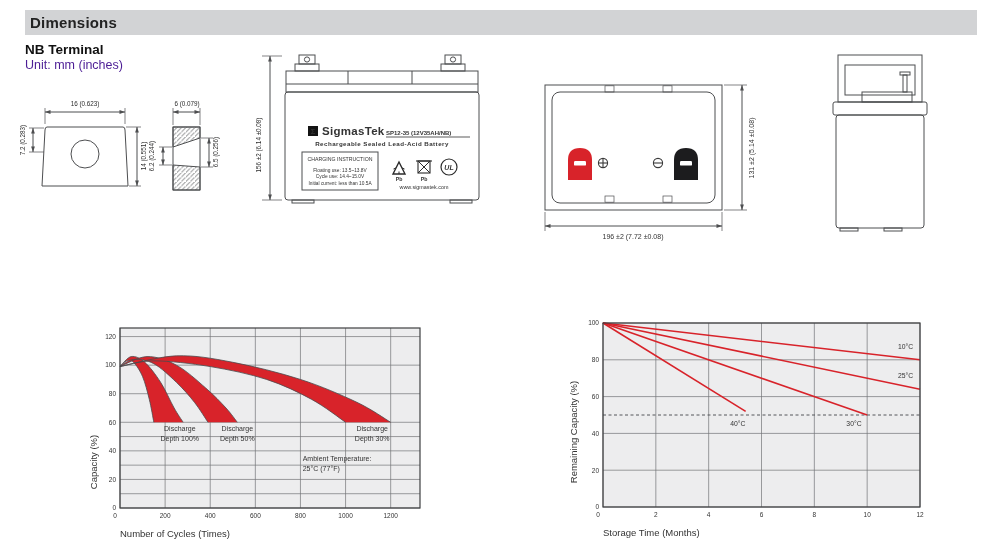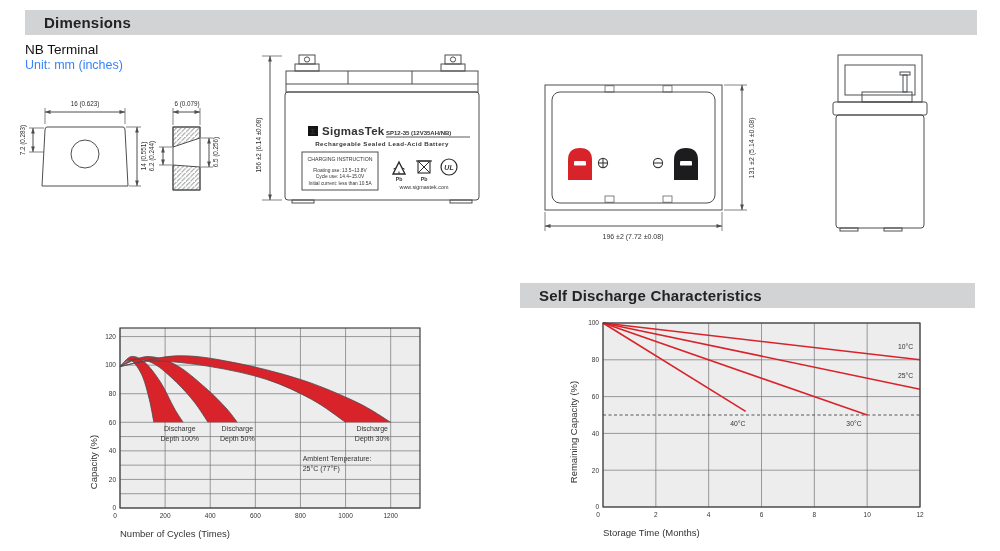--- a/index.html
+++ b/index.html
@@ -1,38 +1,37 @@
 <!DOCTYPE html>
 <html><head>
 <meta charset="utf-8">
 <style>
   html,body{margin:0;padding:0;background:#fff}
   #page{position:relative;width:1000px;height:551px;background:#ffffff;
         font-family:"Liberation Sans",sans-serif;overflow:hidden}
   .bar{position:absolute;height:25px;background:#d2d3d5;color:#232323;
-       font-weight:bold;font-size:15px;line-height:25px;padding-left:19px;
+       font-weight:bold;font-size:15px;line-height:25px;padding-left:5px;
        box-sizing:border-box;letter-spacing:.2px}
-  .sub{position:absolute;color:#111;font-weight:normal;font-size:13.5px}
-  .note{position:absolute;color:#3b82f6;font-size:12.5px}
+  .sub{position:absolute;color:#111;font-weight:bold;font-size:13.5px}
+  .note{position:absolute;color:#4c1d95;font-size:12.5px}
   svg.draw{position:absolute;overflow:visible}
   svg text{fill:#333}
   .dln{stroke:#4d4e50;stroke-width:1;fill:none}
   .thin{stroke:#4d4e50;stroke-width:.7;fill:none}
   .dimtxt{font-size:6.3px;fill:#2c2c2c}
 </style>
 </head>
 <body>
 
 <div id="page">
 
   <div class="bar" style="left:25px;top:10px;width:952px">Dimensions</div>
   <div class="sub" style="left:25px;top:42px">NB Terminal</div>
   <div class="note" style="left:25px;top:58px">Unit: mm (inches)</div>
 
-  <div class="bar" style="left:520px;top:283px;width:455px">Self Discharge Characteristics</div>
 
   <svg class="draw" style="left:20px;top:92px" width="150" height="120" viewBox="0 0 150 120">
     <path class="dln" d="M27,35 Q25,35 25,38 L22,94 L108,94 L105,38 Q105,35 103,35 Z" fill="#fff"></path>
     <circle class="dln" cx="65" cy="62" r="14" fill="#fff"></circle>
     <g>
       <line class="thin" x1="25" y1="32" x2="25" y2="16"></line>
         <line class="thin" x1="105" y1="32" x2="105" y2="16"></line>
       <line class="dim dln" x1="25" y1="20" x2="105" y2="20"></line>
       <text class="dimtxt" x="65" y="14" text-anchor="middle">16 (0.623)</text>
     <polygon points="25,20 30.5,21.9 30.5,18.1" fill="#4d4e50"></polygon>

